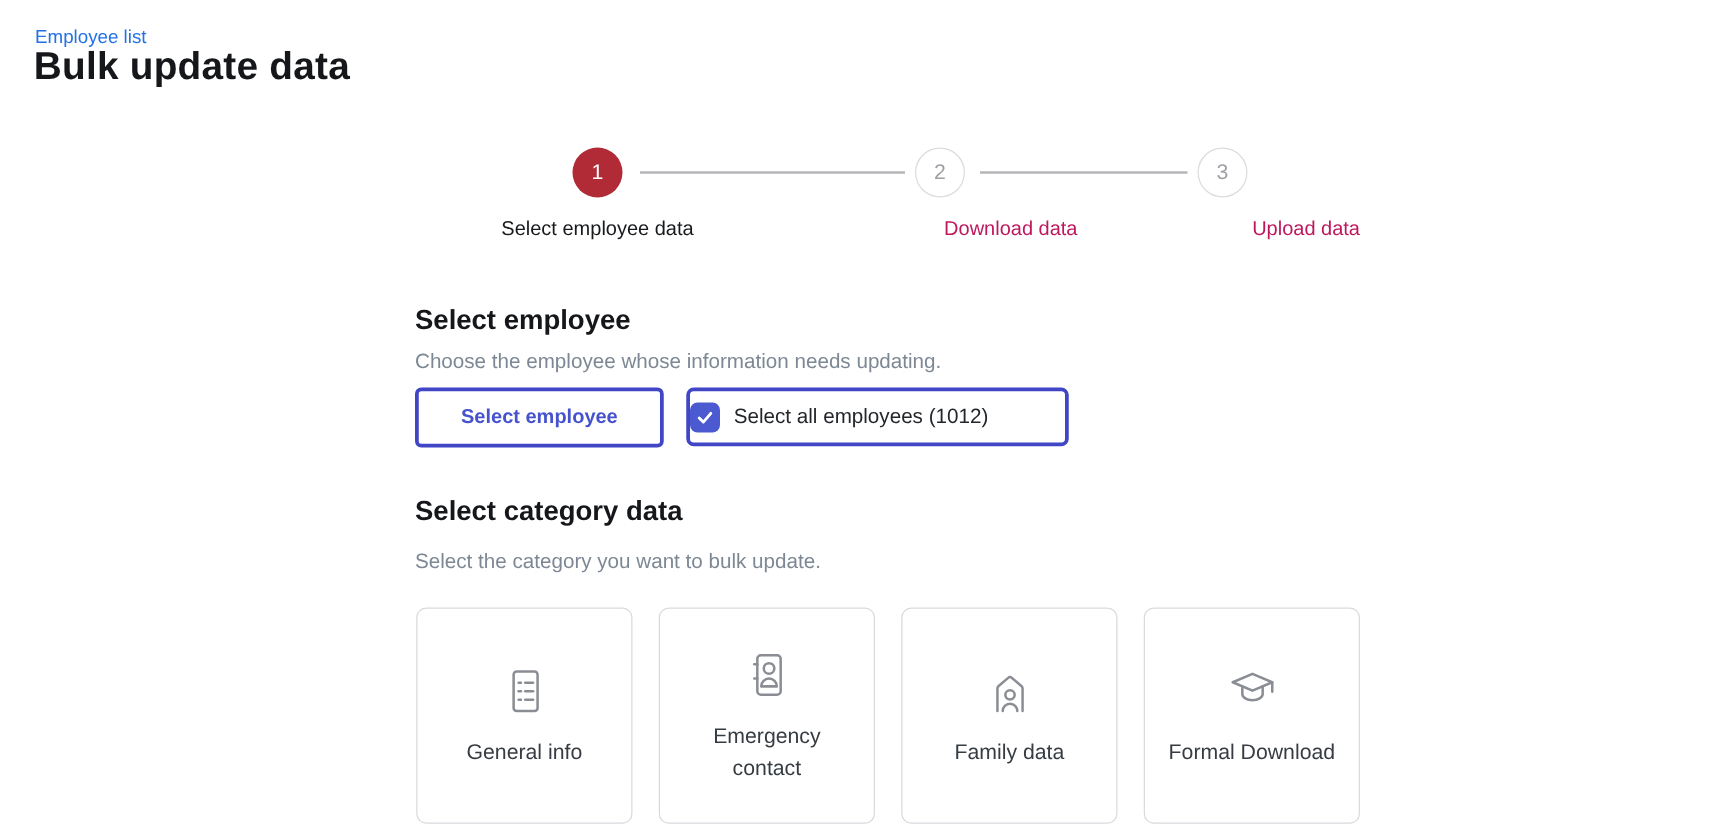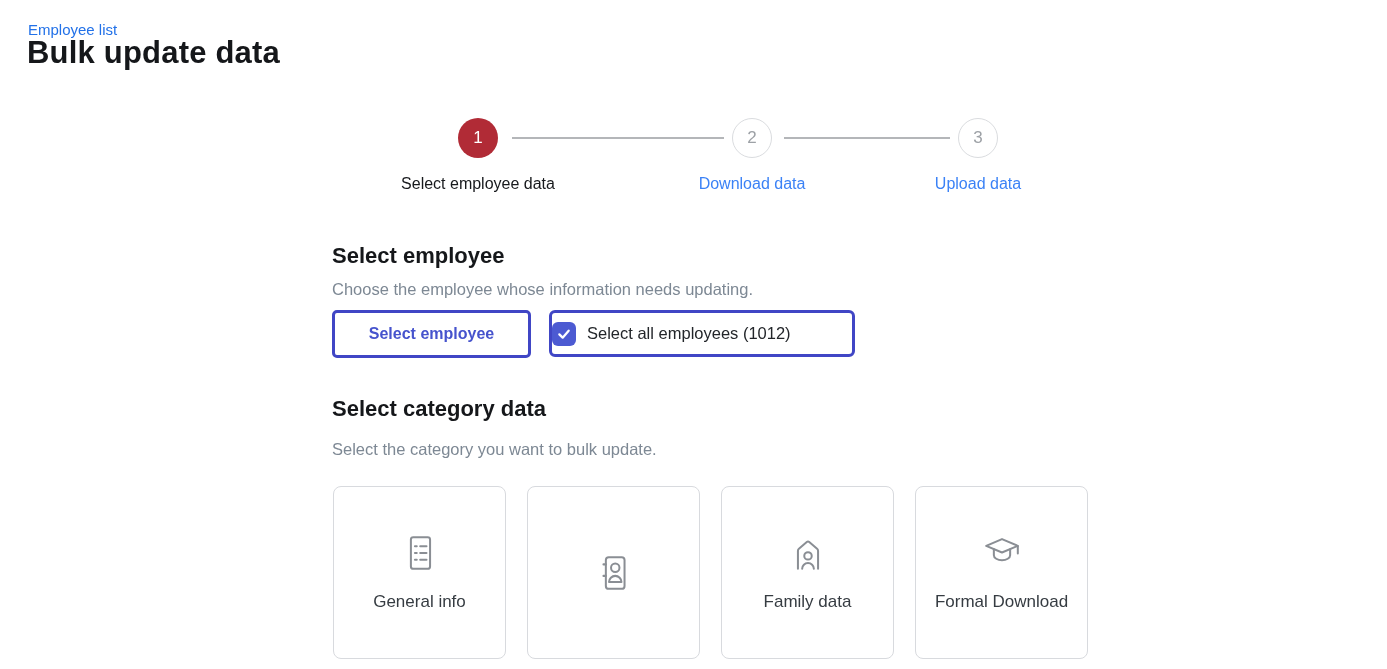--- a/index.html
+++ b/index.html
@@ -25,21 +25,21 @@
     font-size:17px;
   }
   .step-circle.active { background:#b12b36; color:#ffffff; }
   .step-circle.inactive { background:#ffffff; border:1.5px solid #dadcdf; color:#9fa; color:#9da1a6; }
   .step-line { position:absolute; height:2px; background:#b4b6b9; }
   .step-label {
     position:absolute; top:175px; width:220px; text-align:center;
     font-size:16px;
   }
   .step-label.active { color:#17191c; }
-  .step-label.inactive { color:#3b82f6; }
+  .step-label.inactive { color:#be185d;text-align:right; }
   
   .section-heading {
     position:absolute; left:332px;
     font-size:22px; font-weight:700; color:#15171a;
   }
   .section-desc {
     position:absolute; left:332px;
     font-size:16.5px; color:#7d8894;
   }
   
@@ -132,20 +132,21 @@
   <div class="category-card">
     <span class="icon-wrap">
       <svg class="stroke-icon" width="46" height="46" viewBox="0 0 48 48">
         <rect x="15.5" y="7.5" width="19.5" height="33" rx="3"></rect>
         <line x1="13" y1="15" x2="15.5" y2="15"></line>
         <line x1="13" y1="27" x2="15.5" y2="27"></line>
         <circle cx="25.3" cy="18.5" r="4.4"></circle>
         <path d="M18.8 33.5 a6.5 6.5 0 0 1 13 0 z"></path>
       </svg>
     </span>
+    <span class="card-label">Emergency contact</span>
   </div>
 
   <div class="category-card">
     <span class="icon-wrap">
       <svg class="stroke-icon" width="46" height="46" viewBox="0 0 48 48">
         <path d="M13.5 40.5 V21.8 c0-.85.37-1.66 1.02-2.2 l8.2-7 c.74-.63 1.82-.63 2.56 0 l8.2 7 c.65.54 1.02 1.35 1.02 2.2 V40.5"></path>
         <circle cx="24" cy="27" r="3.9"></circle>
         <path d="M17.9 40.5 a6.1 6.1 0 0 1 12.2 0"></path>
       </svg>
     </span>

